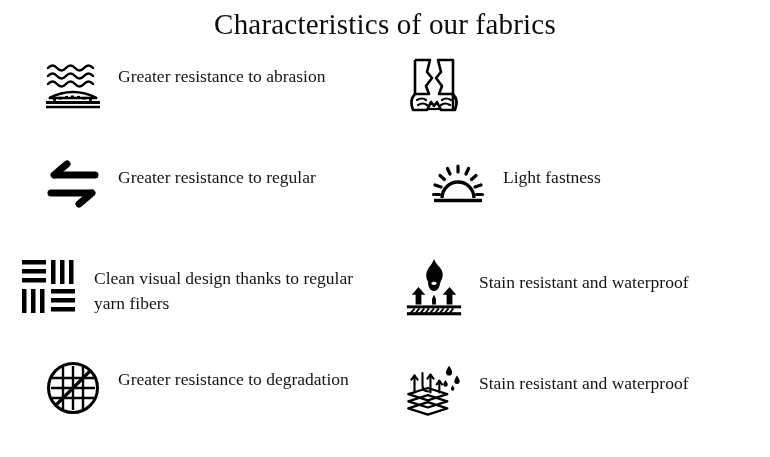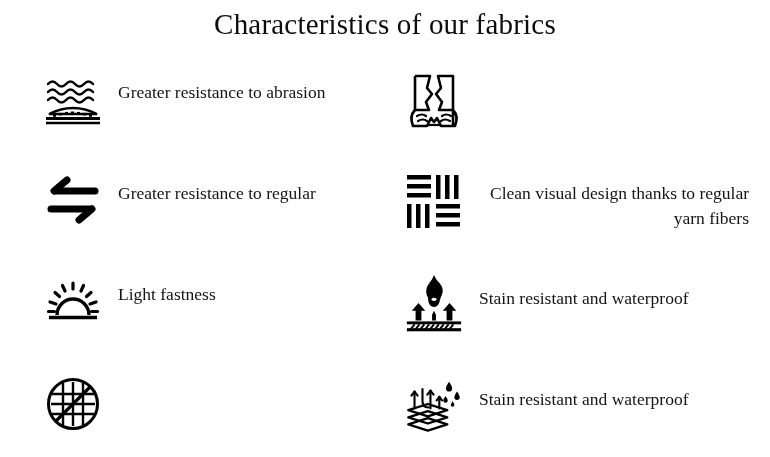--- a/index.html
+++ b/index.html
@@ -27,28 +27,27 @@
     width: 770px;
     text-align: center;
     font-family: "Liberation Serif", "DejaVu Serif", serif;
     font-size: 29px;
     font-weight: 400;
     letter-spacing: 0.2px;
     color: #0d0d0d;
   }
   .grid {
     position: absolute;
-    top: 70px;
+    top: 54px;
     left: 0;
     width: 770px;
     height: 387px;
     display: grid;
     grid-template-columns: 385px 385px;
     grid-template-rows: 101px 101px 101px 84px;
-    text-align: right;
   }
   .feature {
     display: flex;
     align-items: flex-start;
     padding-left: 40px;
     box-sizing: border-box;
   }
   .icon-box {
     width: 62px;
     min-width: 62px;
@@ -127,20 +126,41 @@
         <svg width="56" height="54" viewBox="0 0 56 54">
           <g fill="none" stroke="#000" stroke-width="7" stroke-linecap="round" stroke-linejoin="round">
             <path d="M50 16 H10"></path>
             <path d="M22 5 L9 16"></path>
             <path d="M6 34 H46"></path>
             <path d="M34 45 L47 34"></path>
           </g>
         </svg>
       </div>
       <div class="feature-label">Greater resistance to regular</div>
+    </div>
+
+    <div class="feature cell l">
+      <div class="icon-box">
+        <svg width="56" height="44" viewBox="0 0 56 44">
+          <path d="M12 34 A16 16 0 0 1 44 34" fill="none" stroke="#000" stroke-width="3.4"></path>
+          <line x1="4" y1="36.5" x2="52" y2="36.5" stroke="#000" stroke-width="3.6"></line>
+          <g stroke="#000" stroke-width="3.2" stroke-linecap="round">
+            <line x1="28" y1="8" x2="28" y2="2"></line>
+            <line x1="20" y1="10" x2="17.5" y2="4.5"></line>
+            <line x1="36" y1="10" x2="38.5" y2="4.5"></line>
+            <line x1="14.5" y1="15.5" x2="10" y2="11.5"></line>
+            <line x1="41.5" y1="15.5" x2="46" y2="11.5"></line>
+            <line x1="11" y1="23" x2="5" y2="21"></line>
+            <line x1="45" y1="23" x2="51" y2="21"></line>
+            <line x1="9.5" y1="30.5" x2="3.5" y2="30.5"></line>
+            <line x1="46.5" y1="30.5" x2="52.5" y2="30.5"></line>
+          </g>
+        </svg>
+      </div>
+      <div class="feature-label">Light fastness</div>
     </div>
 
     <div class="feature cell" style="padding-left:18px;">
       <div class="icon-box">
         <svg width="54" height="54" viewBox="0 0 54 54">
           <g fill="#000">
             <rect x="0" y="0" width="24" height="4.5"></rect>
             <rect x="0" y="9" width="24" height="4.5"></rect>
             <rect x="0" y="18" width="24" height="4.5"></rect>
             <rect x="29" y="0" width="4.5" height="24"></rect>
@@ -151,41 +171,20 @@
             <rect x="18" y="29" width="4.5" height="24"></rect>
             <rect x="29" y="29" width="24" height="4.5"></rect>
             <rect x="29" y="38" width="24" height="4.5"></rect>
             <rect x="29" y="47" width="24" height="4.5"></rect>
           </g>
         </svg>
       </div>
       <div class="feature-label">Clean visual design thanks to regular yarn fibers</div>
     </div>
 
-    <div class="feature cell l">
-      <div class="icon-box">
-        <svg width="56" height="44" viewBox="0 0 56 44">
-          <path d="M12 34 A16 16 0 0 1 44 34" fill="none" stroke="#000" stroke-width="3.4"></path>
-          <line x1="4" y1="36.5" x2="52" y2="36.5" stroke="#000" stroke-width="3.6"></line>
-          <g stroke="#000" stroke-width="3.2" stroke-linecap="round">
-            <line x1="28" y1="8" x2="28" y2="2"></line>
-            <line x1="20" y1="10" x2="17.5" y2="4.5"></line>
-            <line x1="36" y1="10" x2="38.5" y2="4.5"></line>
-            <line x1="14.5" y1="15.5" x2="10" y2="11.5"></line>
-            <line x1="41.5" y1="15.5" x2="46" y2="11.5"></line>
-            <line x1="11" y1="23" x2="5" y2="21"></line>
-            <line x1="45" y1="23" x2="51" y2="21"></line>
-            <line x1="9.5" y1="30.5" x2="3.5" y2="30.5"></line>
-            <line x1="46.5" y1="30.5" x2="52.5" y2="30.5"></line>
-          </g>
-        </svg>
-      </div>
-      <div class="feature-label">Light fastness</div>
-    </div>
-
     <div class="feature cell" style="padding-left:18px;">
       <div class="icon-box">
         <svg width="64" height="60" viewBox="0 0 64 60">
           <path d="M32 1 C29 9 24 11 24 18 C24 23 27 25 27 28 C27 25 30 22 32 19 C34 23 38 24 38 29 C38 24 41 22 41 17 C41 10 35 9 32 1 Z" fill="#000"></path>
           <path d="M32 14 C29 19 26 21 26 26 C26 31 29 34 32 34 C35 34 38 31 38 26 C38 21 35 19 32 14 Z" fill="#000"></path>
           <path d="M29 26 q3 -3 6 0 q-3 4 -6 0 Z" fill="#fff"></path>
           <g fill="#000">
             <path d="M13 48 V38 H9 L16 30 L23 38 H19 V48 Z"></path>
             <path d="M45 48 V38 H41 L48 30 L55 38 H51 V48 Z"></path>
             <path d="M30 48 V42 L32 38 L34 42 V48 Z"></path>
@@ -216,20 +215,21 @@
             <line x1="17" y1="6" x2="17" y2="48"></line>
             <line x1="27" y1="5" x2="27" y2="49"></line>
             <line x1="37" y1="6" x2="37" y2="48"></line>
             <line x1="6" y1="17" x2="48" y2="17"></line>
             <line x1="5" y1="27" x2="49" y2="27"></line>
             <line x1="6" y1="37" x2="48" y2="37"></line>
           </g>
           <line x1="9" y1="45" x2="45" y2="9" stroke="#000" stroke-width="3.2"></line>
         </svg>
       </div>
+      <div class="feature-label">Greater resistance to degradation</div>
     </div>
 
     <div class="feature cell" style="padding-left:18px;">
       <div class="icon-box">
         <svg width="70" height="62" viewBox="0 0 70 62">
           <g fill="none" stroke="#000" stroke-width="2.6" stroke-linejoin="round">
             <path d="M6 38 L28 31 L50 38 L28 45 Z"></path>
             <path d="M6 46 L28 39 L50 46 L28 53 Z"></path>
             <path d="M6 54 L28 47 L50 54 L28 61 Z"></path>
           </g>

